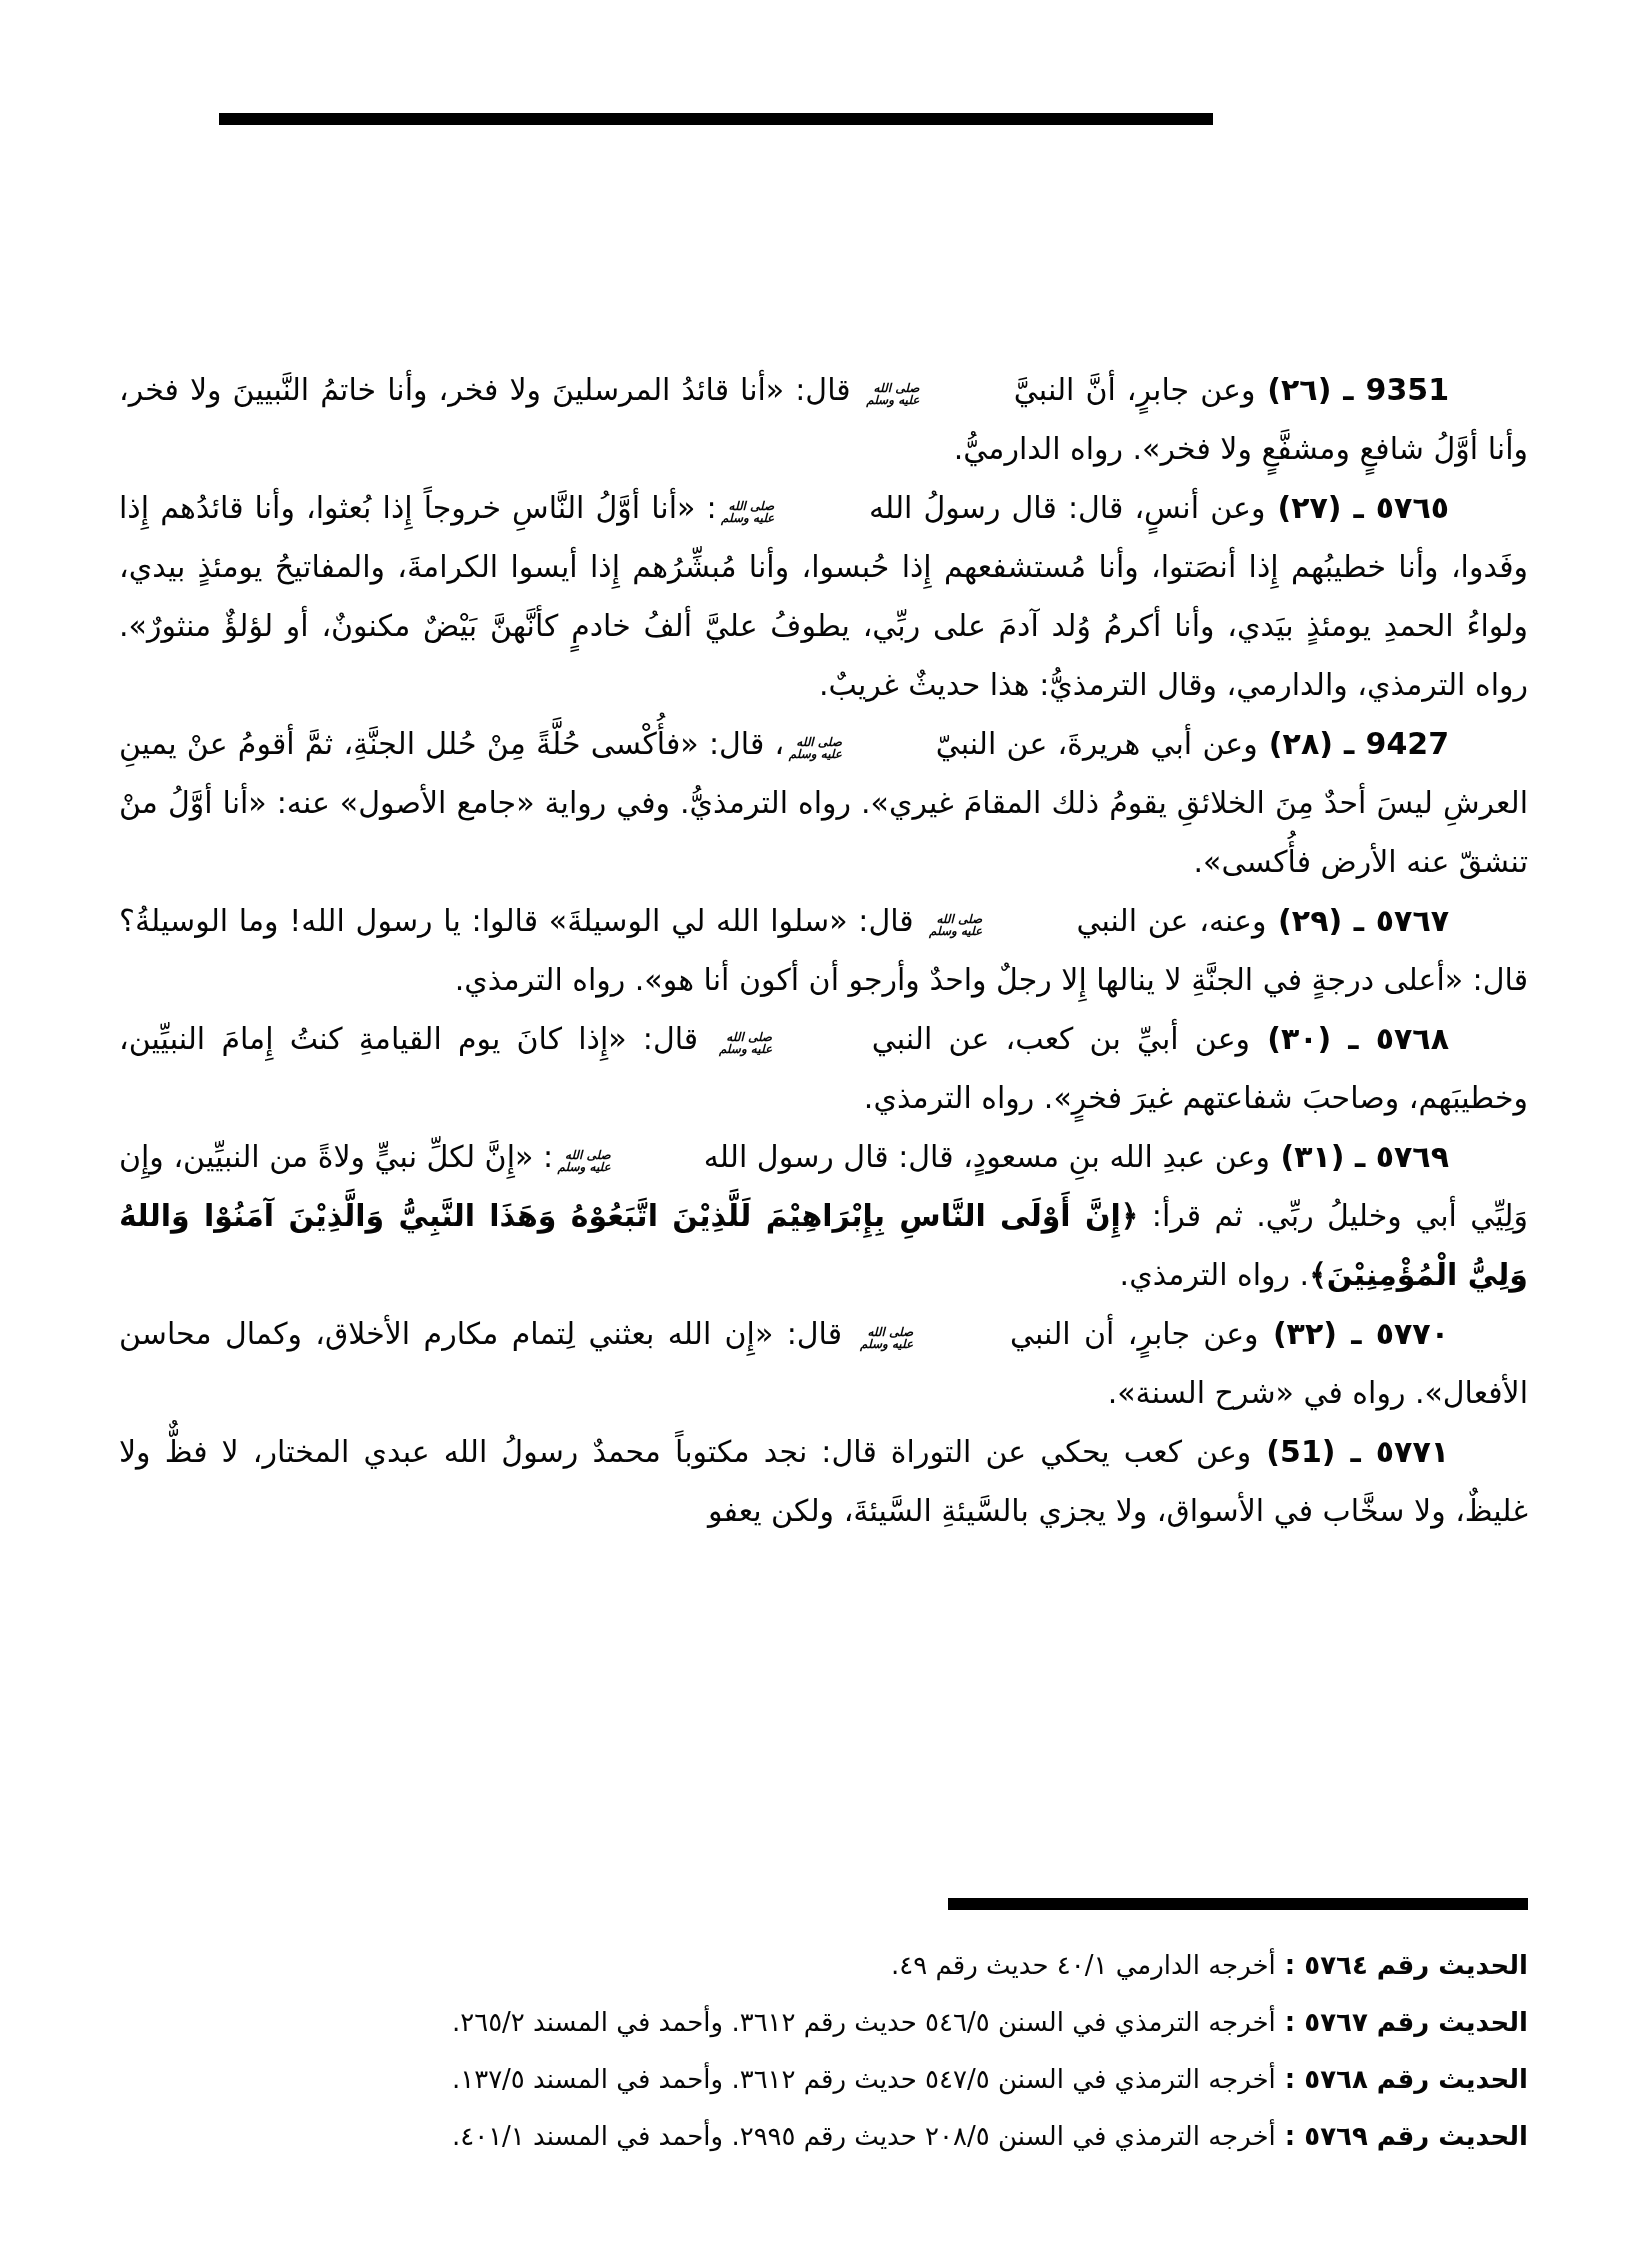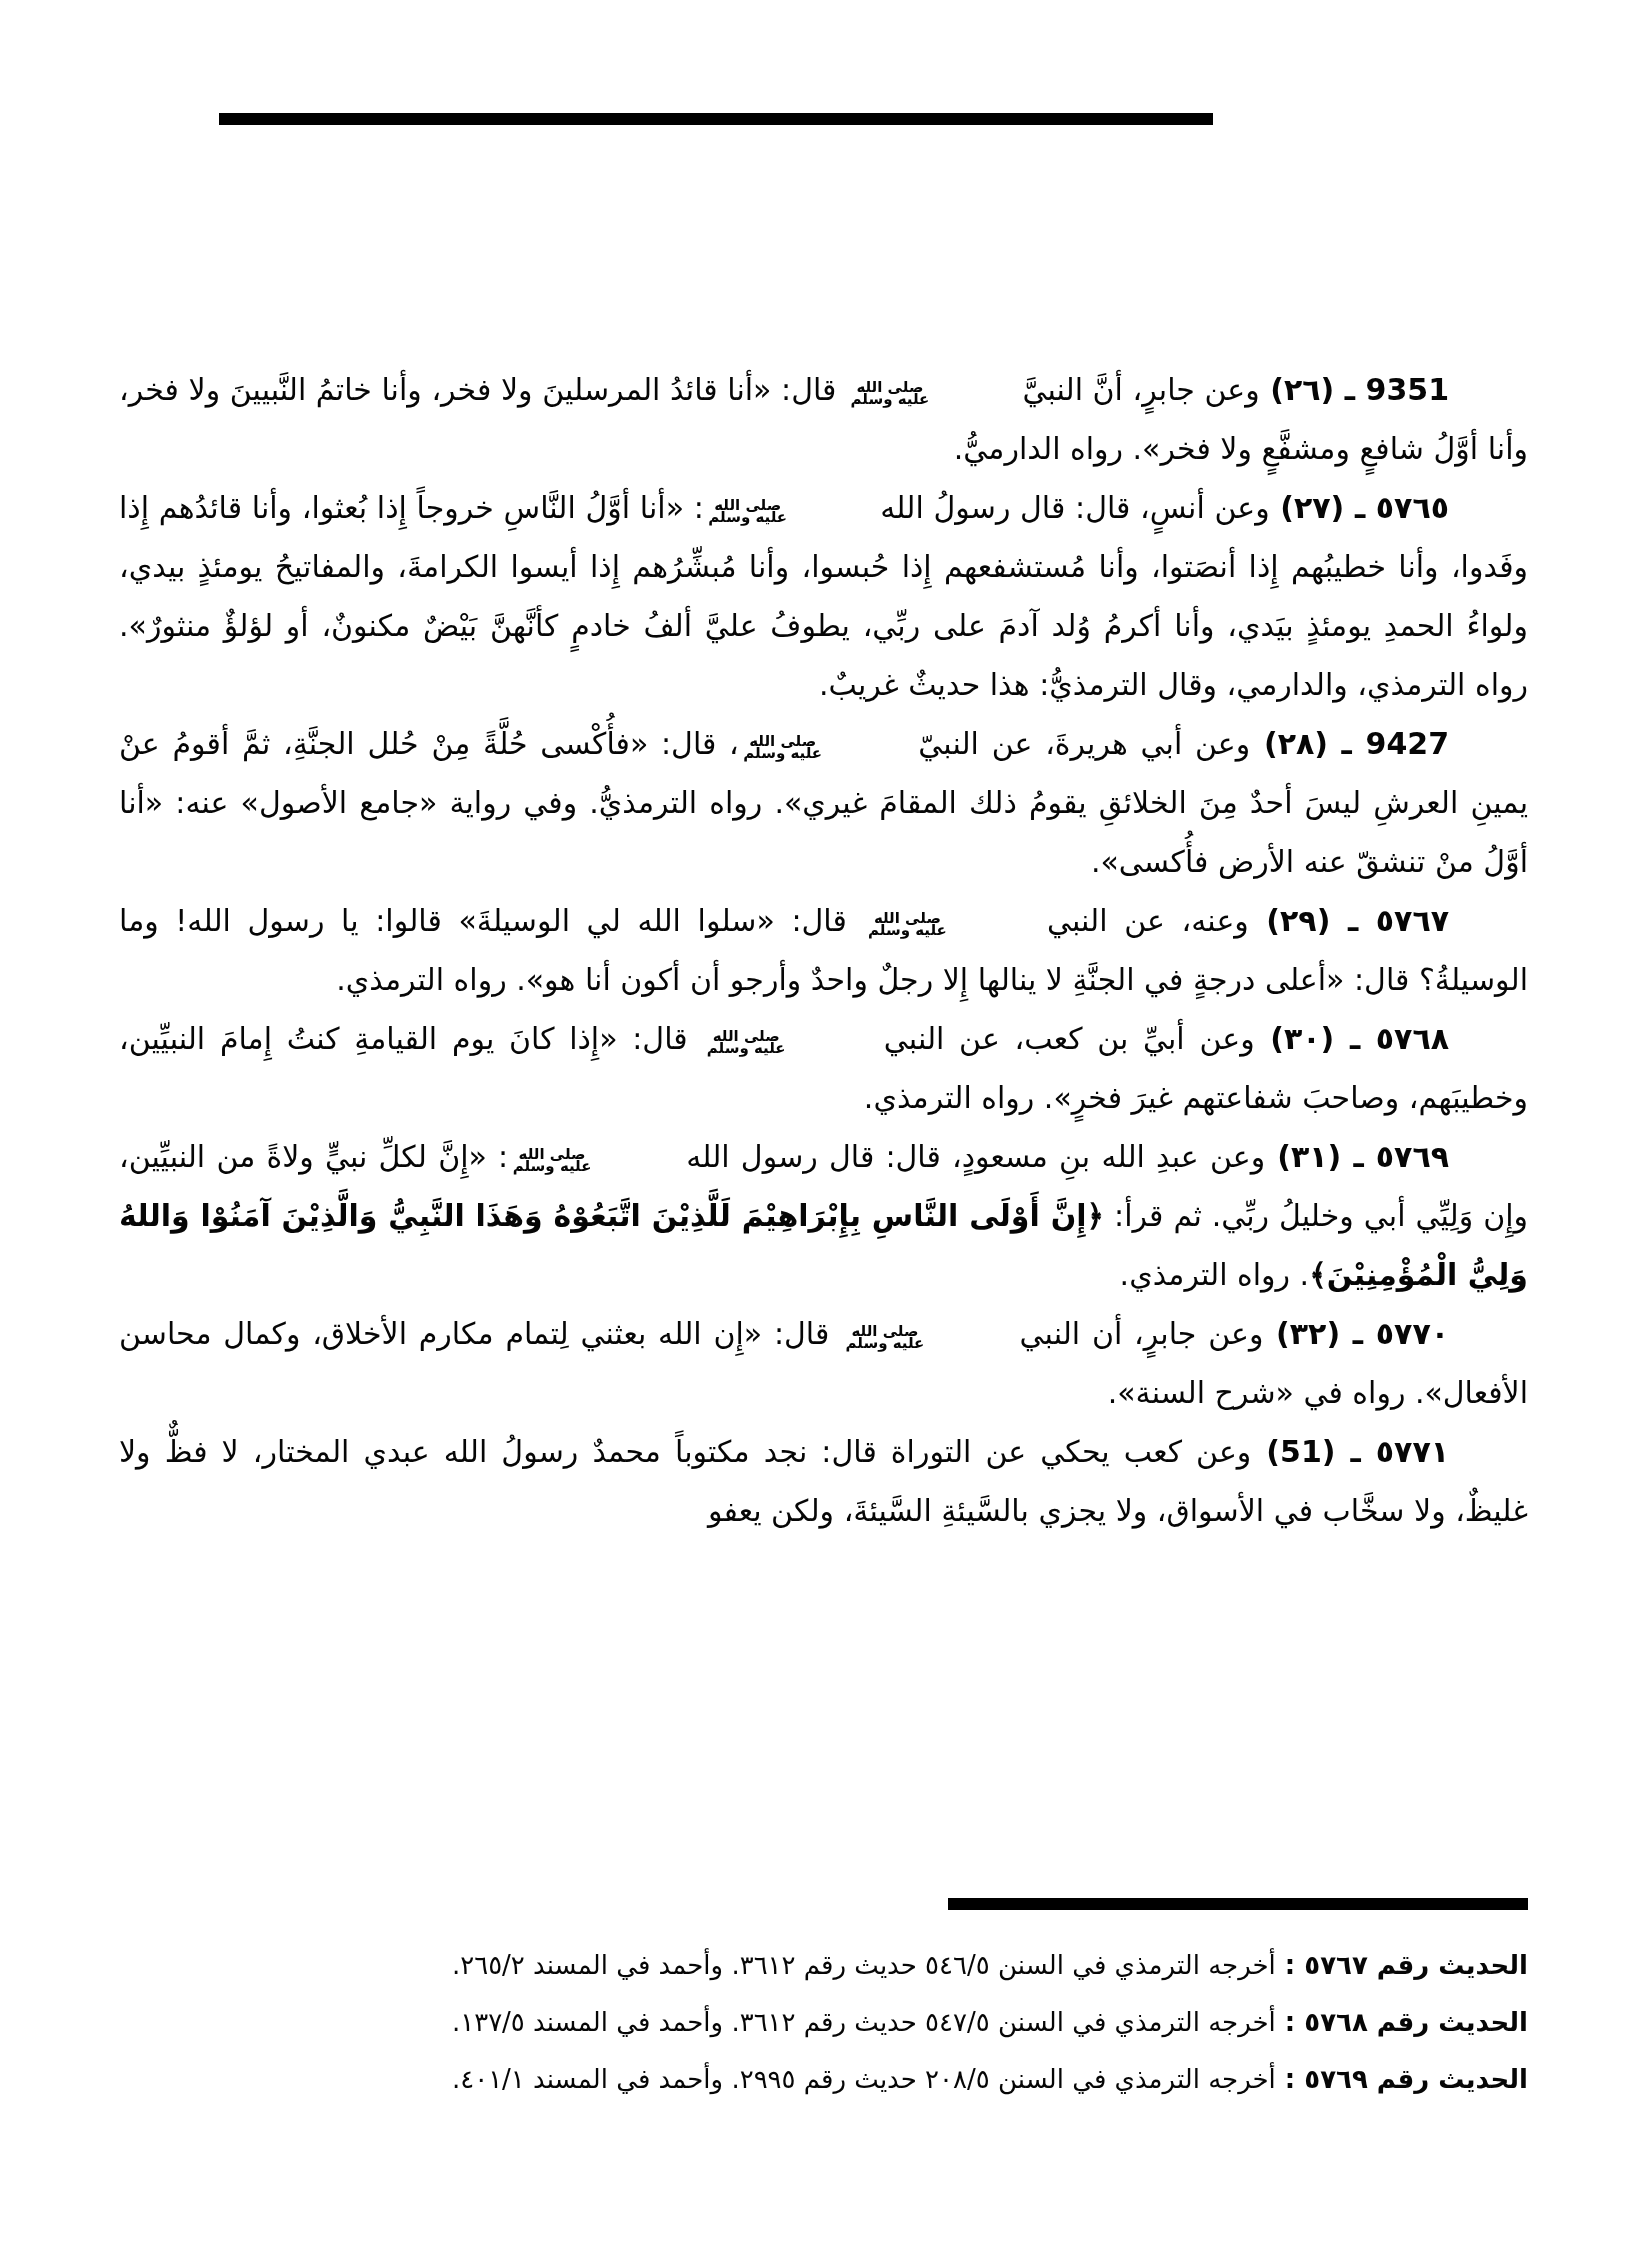--- a/index.html
+++ b/index.html
@@ -39,26 +39,26 @@
     font-size: 30px;
     line-height: 59px;
     text-align: justify;
   }
   .para { margin: 0; padding: 0; }
   .para.indent { text-indent: 79px; }
   .lead { font-weight: bold; }
   .quran { font-weight: bold; }
   .pbuh {
     display: inline-block;
-    font-size: 15px;
+    font-size: 12px;
     line-height: 11.7px;
     font-weight: bold;
-    text-align: center;
     vertical-align: -3.6px;
     margin: 0 4.5px;
+    font-style: italic;
   }
   .pbuh span { display: block; }
   
   .fn-separator {
     position: absolute;
     top: 1898px;
     right: 117px;
     width: 580px;
     height: 11.7px;
     background: #000000;
@@ -89,19 +89,20 @@
       <p class="para indent"><b class="lead">٥٧٦٧ ـ (٢٩) </b><span class="seg">وعنه، عن النبي <span class="pbuh"><span>صلى الله</span><span>عليه وسلم</span></span> قال: «سلوا الله لي الوسيلةَ» قالوا: يا رسول الله! وما الوسيلةُ؟ قال: «أعلى درجةٍ في الجنَّةِ لا ينالها إِلا رجلٌ واحدٌ وأرجو أن أكون أنا هو». رواه الترمذي.</span></p>
       <p class="para indent"><b class="lead">٥٧٦٨ ـ (٣٠) </b><span class="seg">وعن أبيِّ بن كعب، عن النبي <span class="pbuh"><span>صلى الله</span><span>عليه وسلم</span></span> قال: «إِذا كانَ يوم القيامةِ كنتُ إِمامَ النبيِّين، وخطيبَهم، وصاحبَ شفاعتهم غيرَ فخرٍ». رواه الترمذي.</span></p>
       <p class="para indent"><b class="lead">٥٧٦٩ ـ (٣١) </b><span class="seg">وعن عبدِ الله بنِ مسعودٍ، قال: قال رسول الله <span class="pbuh"><span>صلى الله</span><span>عليه وسلم</span></span>: «إِنَّ لكلِّ نبيٍّ ولاةً من النبيِّين، وإِن وَلِيِّي أبي وخليلُ ربِّي. ثم قرأ: </span><span class="quran">﴿إِنَّ أَوْلَى النَّاسِ بِإِبْرَاهِيْمَ لَلَّذِيْنَ اتَّبَعُوْهُ وَهَذَا النَّبِيُّ وَالَّذِيْنَ آمَنُوْا وَاللهُ وَلِيُّ الْمُؤْمِنِيْنَ﴾</span><span class="seg">. رواه الترمذي.</span></p>
       <p class="para indent"><b class="lead">٥٧٧٠ ـ (٣٢) </b><span class="seg">وعن جابرٍ، أن النبي <span class="pbuh"><span>صلى الله</span><span>عليه وسلم</span></span> قال: «إِن الله بعثني لِتمام مكارم الأخلاق، وكمال محاسن الأفعال». رواه في «شرح السنة».</span></p>
       <p class="para indent"><b class="lead">٥٧٧١ ـ (51) </b><span class="seg">وعن كعب يحكي عن التوراة قال: نجد مكتوباً محمدٌ رسولُ الله عبدي المختار، لا فظٌّ ولا غليظٌ، ولا سخَّاب في الأسواق، ولا يجزي بالسَّيئةِ السَّيئةَ، ولكن يعفو</span></p>
     </div>
 
   <div class="fn-separator"></div>
 
   <div class="footnotes">
+      <div class="fn"><span class="fn-label">الحديث رقم ٥٧٦٤ : </span><span class="fn-text">أخرجه الدارمي ٤٠/١ حديث رقم ٤٩.</span></div>
       <div class="fn"><span class="fn-label">الحديث رقم ٥٧٦٧ : </span><span class="fn-text">أخرجه الترمذي في السنن ٥٤٦/٥ حديث رقم ٣٦١٢. وأحمد في المسند ٢٦٥/٢.</span></div>
       <div class="fn"><span class="fn-label">الحديث رقم ٥٧٦٨ : </span><span class="fn-text">أخرجه الترمذي في السنن ٥٤٧/٥ حديث رقم ٣٦١٢. وأحمد في المسند ١٣٧/٥.</span></div>
       <div class="fn"><span class="fn-label">الحديث رقم ٥٧٦٩ : </span><span class="fn-text">أخرجه الترمذي في السنن ٢٠٨/٥ حديث رقم ٢٩٩٥. وأحمد في المسند ٤٠١/١.</span></div>
     </div>
 
 </div>
 
 
 </body></html>

